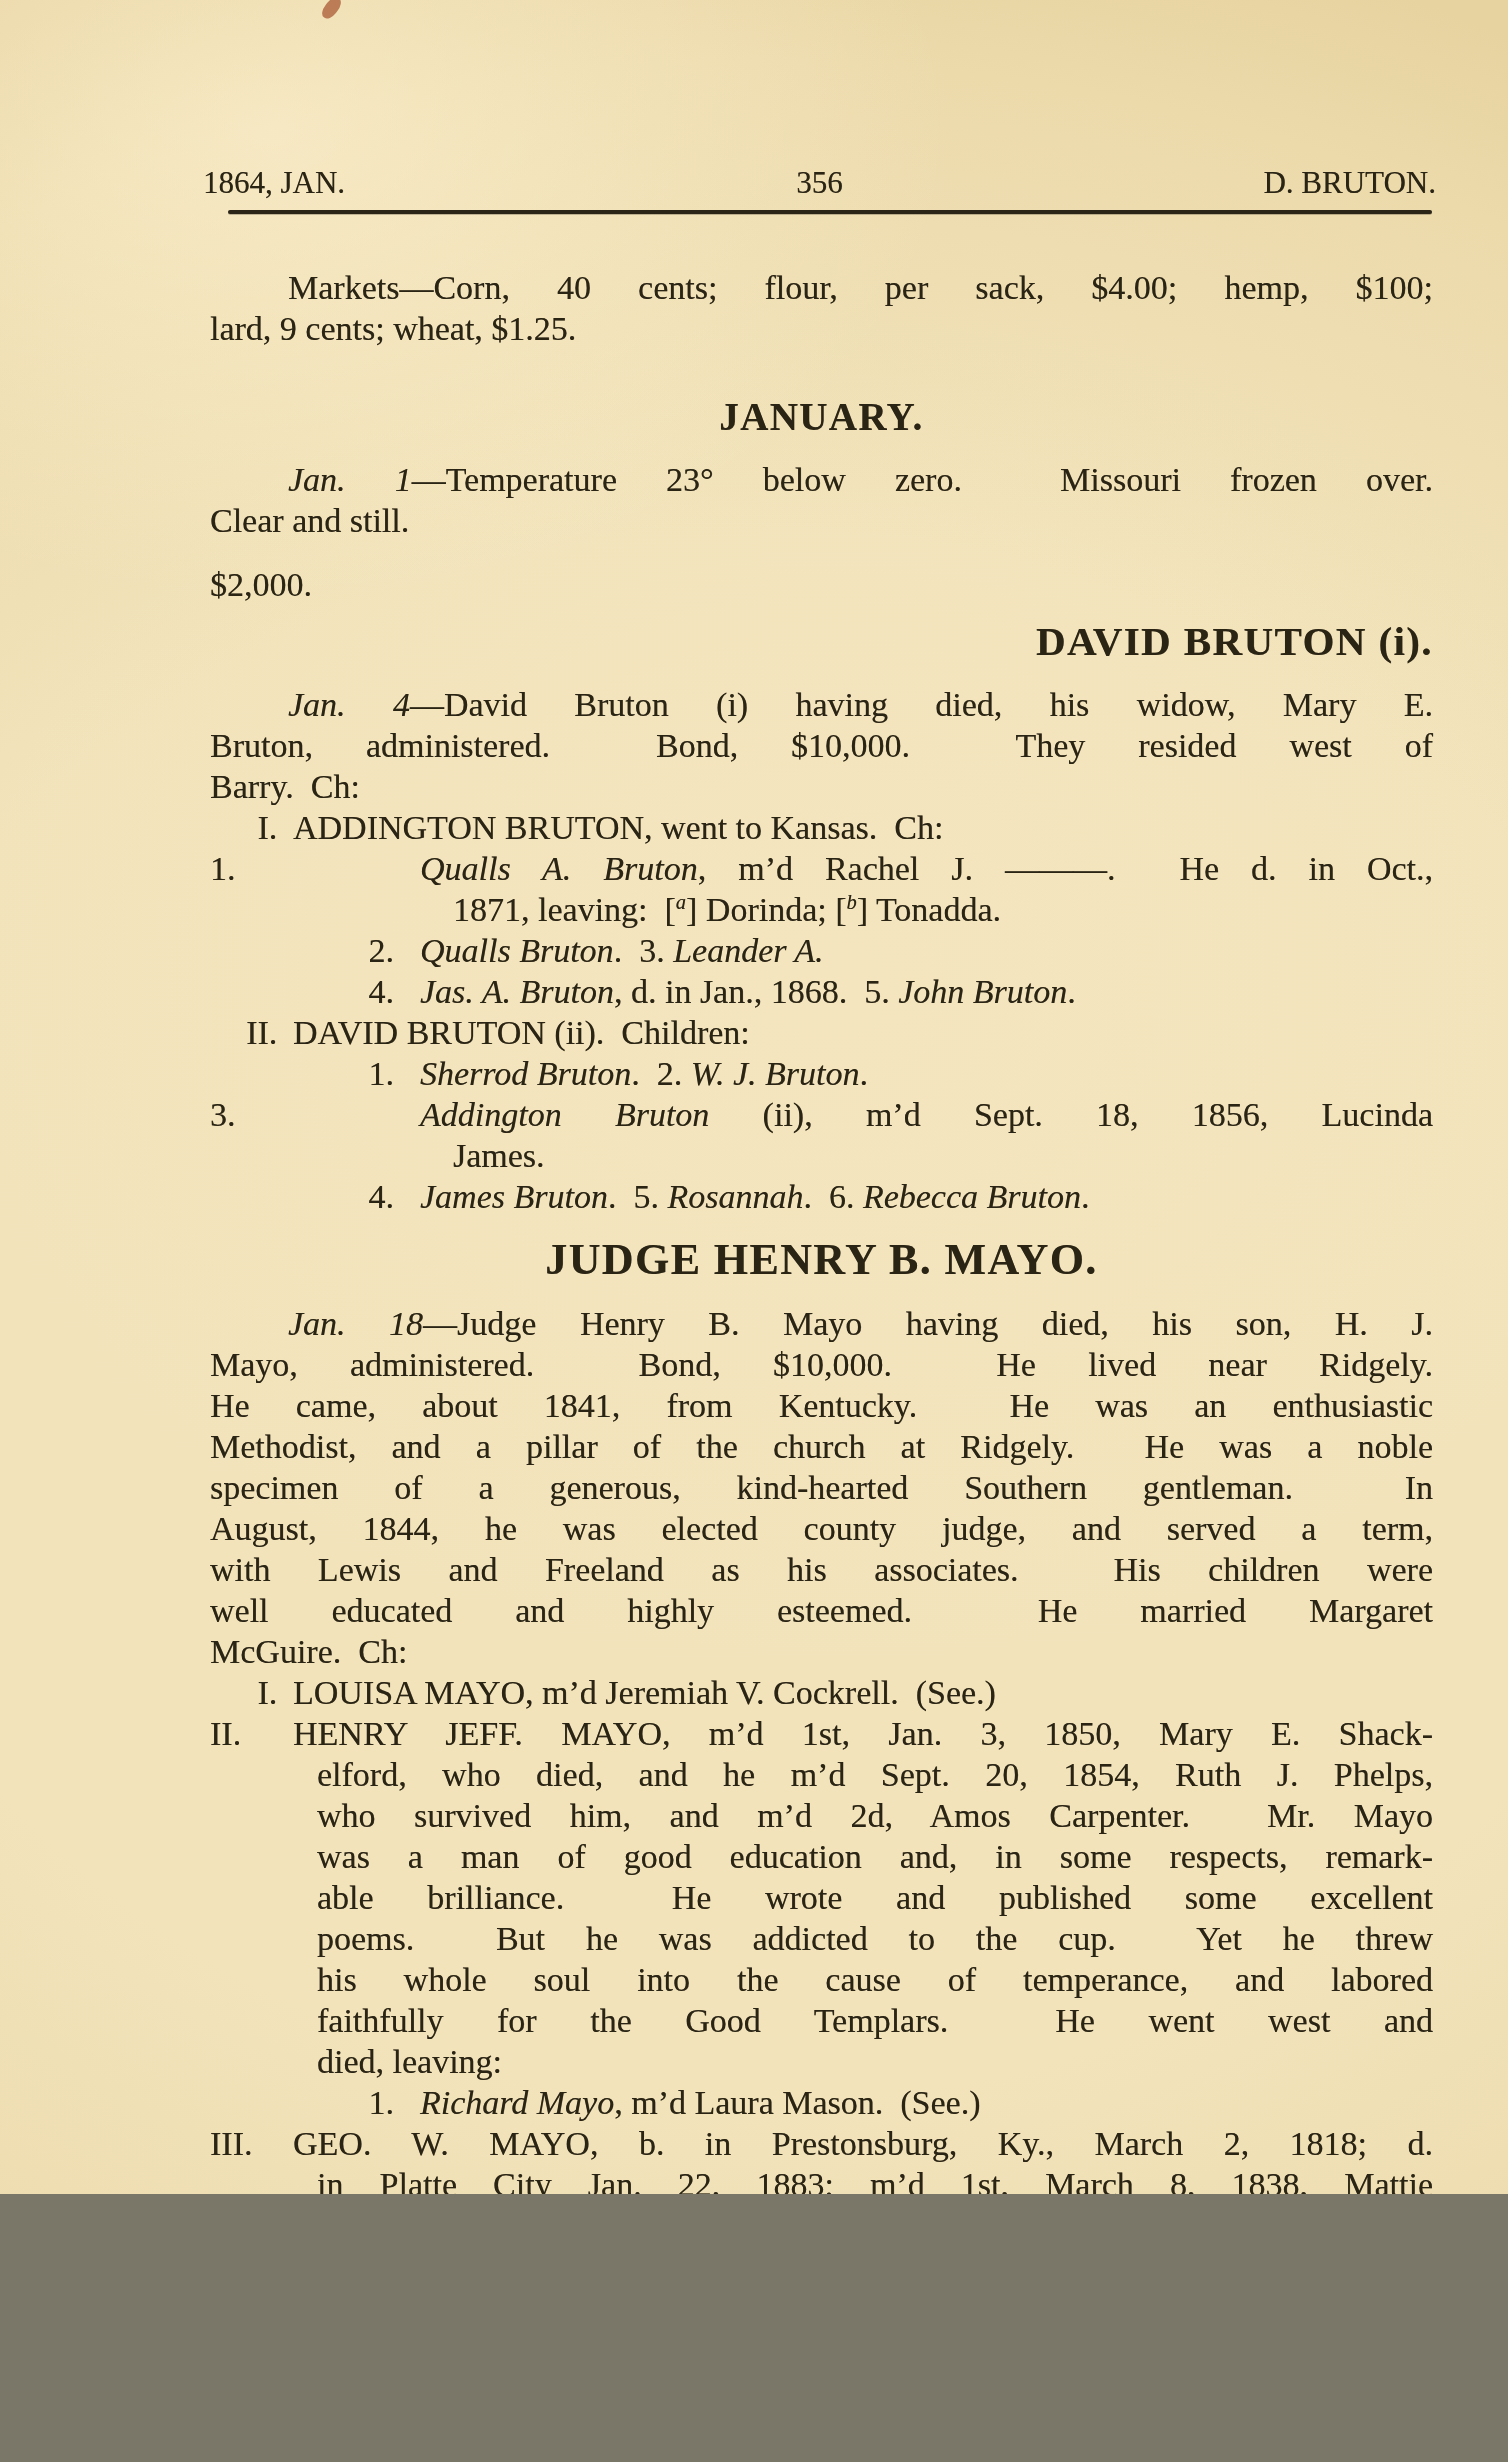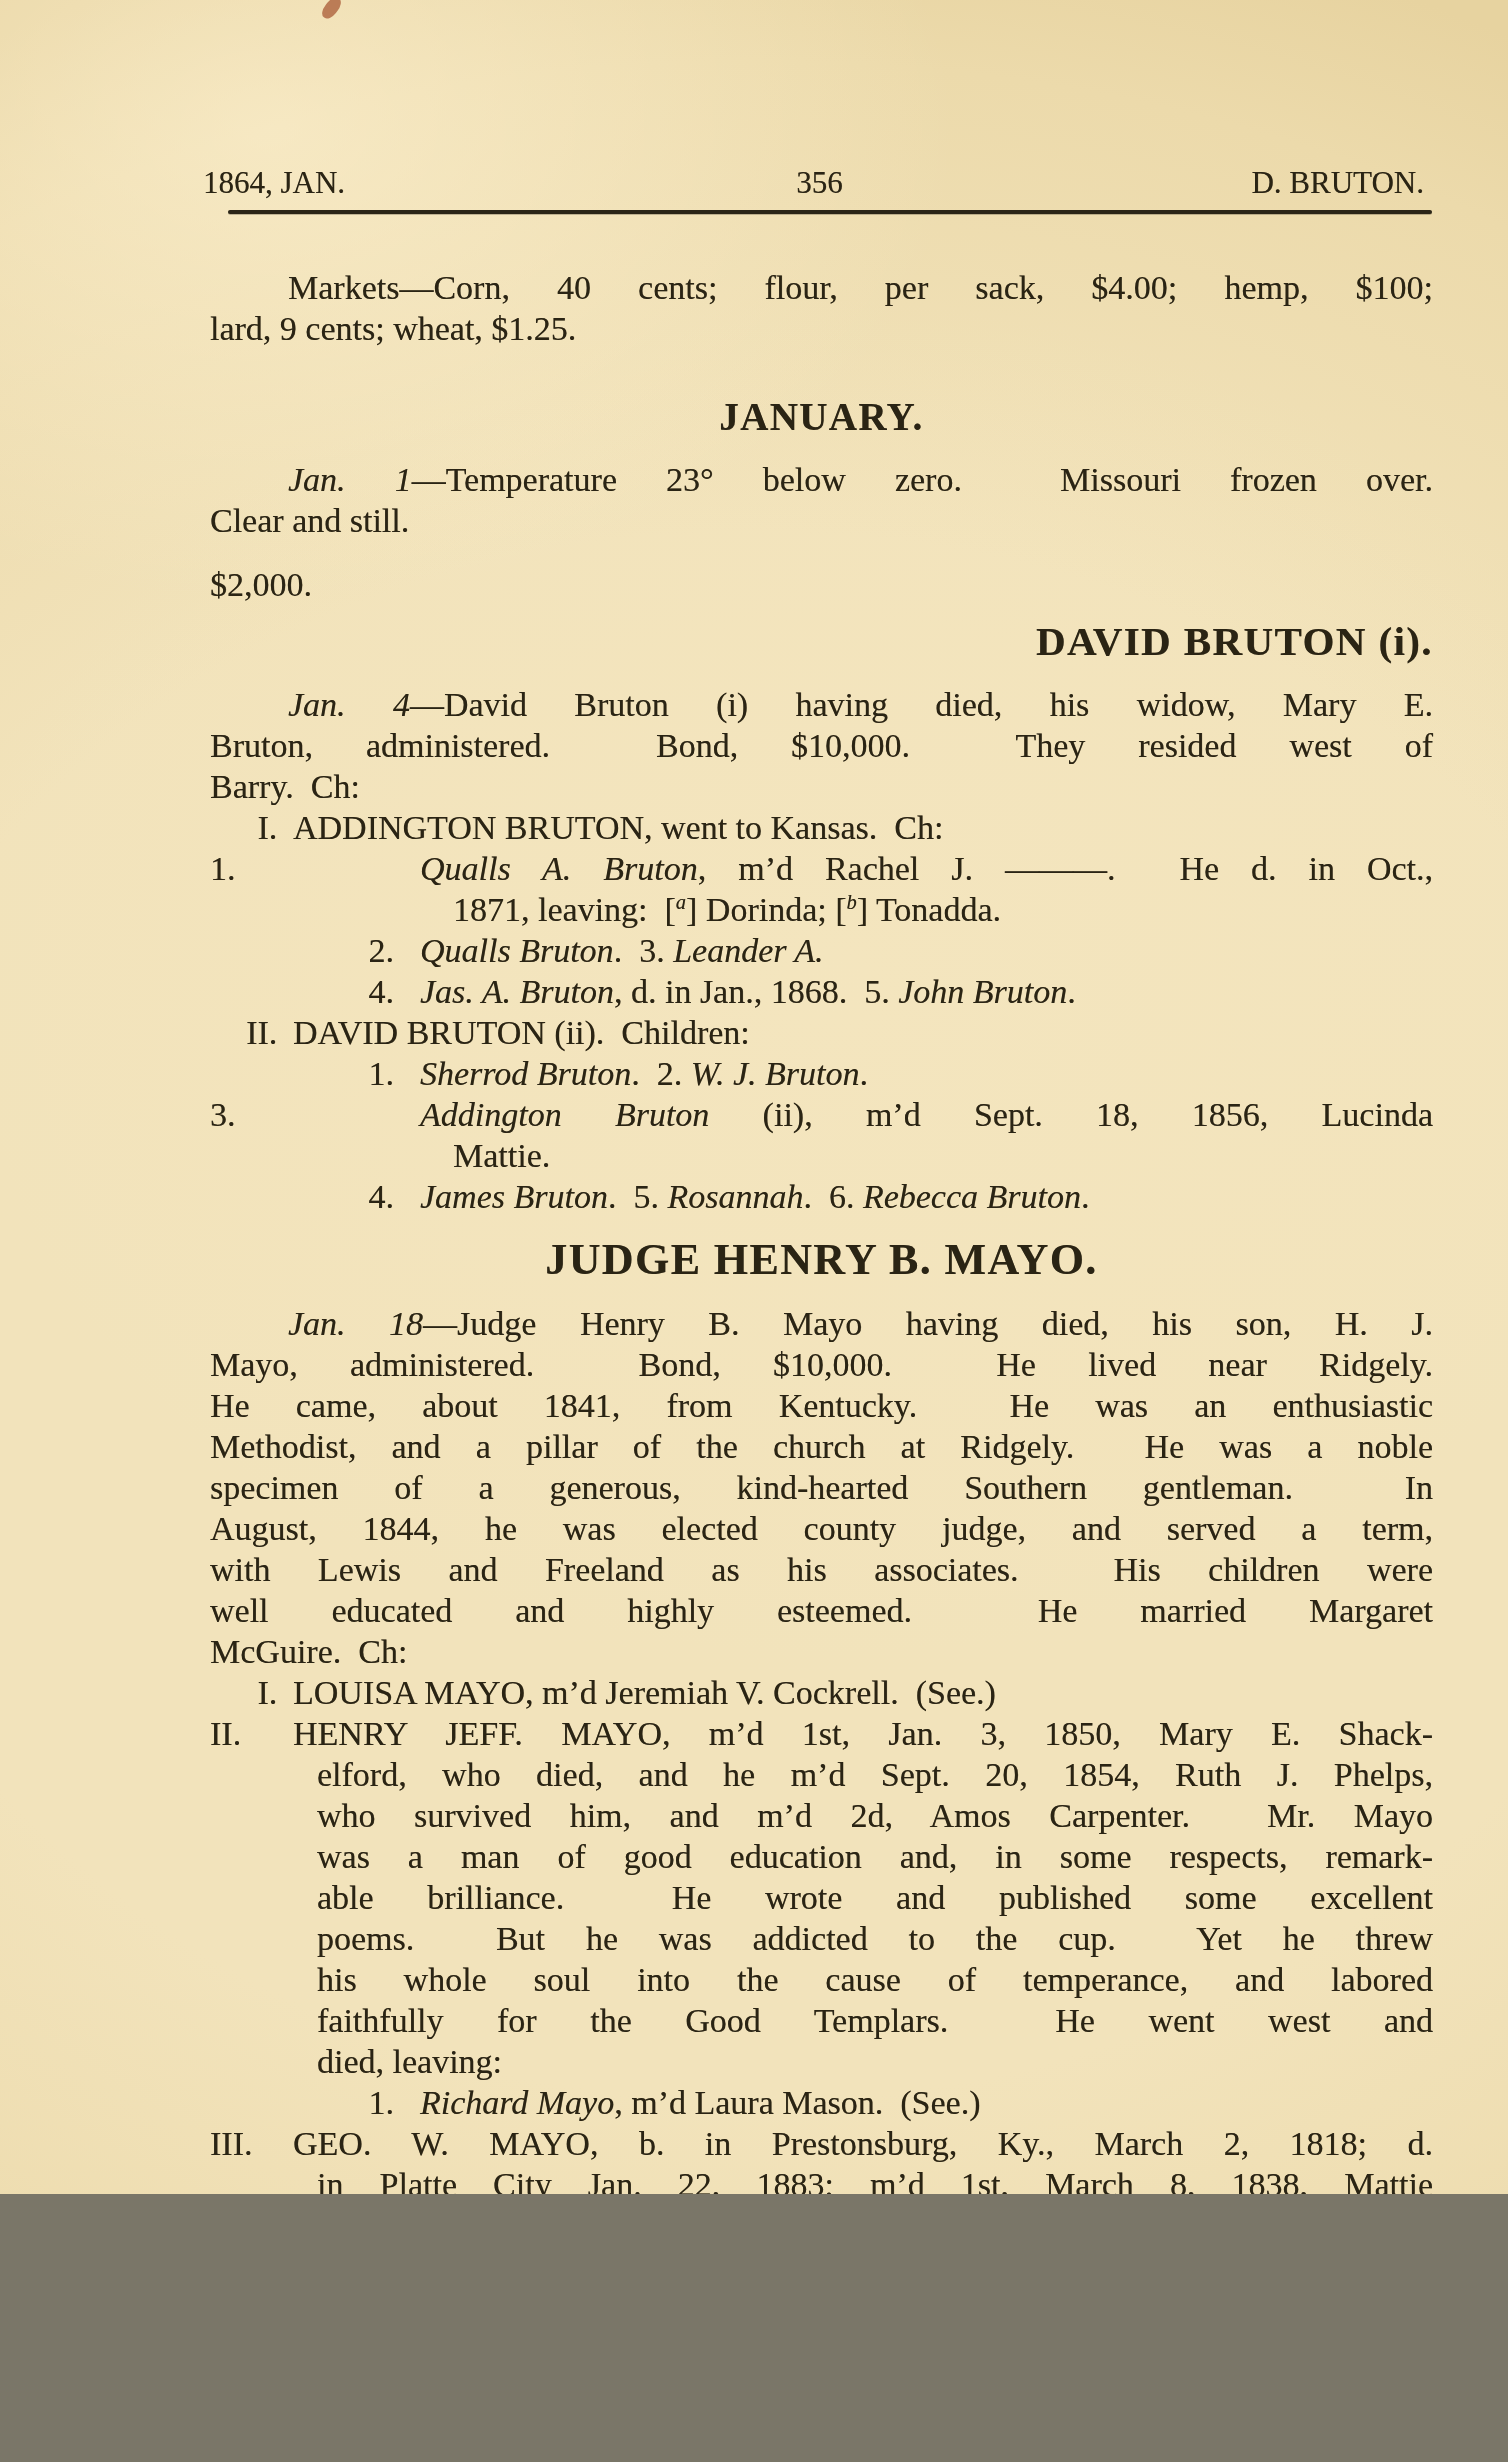--- a/index.html
+++ b/index.html
@@ -16,21 +16,21 @@
     font-family:"Liberation Serif","DejaVu Serif",serif;
     overflow:hidden;
   }
   .ink { text-shadow:0.2px 0.3px 0.5px rgba(52,42,22,0.55); }
 
   .runhead {
     position:absolute; top:165px; left:203px; right:73px;
     font-size:31px; line-height:36px;
   }
   .rh-c { position:absolute; left:50%; transform:translateX(-50%); }
-  .rh-r { position:absolute; right:12px; top:0; }
+  .rh-r { position:absolute; right:0; top:0; }
 
   .rule {
     position:absolute; top:210px; left:228px; width:1204px; height:3.6px;
     background:#2b2517; border-radius:2.1px;
     box-shadow:0 0.7px 0 rgba(43,37,23,0.35);
   }
 
   .content {
     position:absolute; top:267px; left:210px; width:1223px;
     font-size:34px; line-height:41px;
@@ -112,21 +112,21 @@
       </div>
       <div class="list">
         <div class="line "><span class="rn">I.</span>ADDINGTON BRUTON, went to Kansas.&nbsp; Ch:</div>
         <div class="line jl"><span class="nn">1.</span><i>Qualls A. Bruton</i>, m’d Rachel J. ———.&nbsp; He d. in Oct.,</div>
         <div class="line nc">1871, leaving:&nbsp; [<sup><i>a</i></sup>] Dorinda; [<sup><i>b</i></sup>] Tonadda.</div>
         <div class="line "><span class="nn">2.</span><i>Qualls Bruton</i>.&nbsp; 3. <i>Leander A.</i></div>
         <div class="line "><span class="nn">4.</span><i>Jas. A. Bruton</i>, d. in Jan., 1868.&nbsp; 5. <i>John Bruton</i>.</div>
         <div class="line "><span class="rn">II.</span>DAVID BRUTON (ii).&nbsp; Children:</div>
         <div class="line "><span class="nn">1.</span><i>Sherrod Bruton</i>.&nbsp; 2. <i>W. J. Bruton</i>.</div>
         <div class="line jl"><span class="nn">3.</span><i>Addington Bruton</i> (ii), m’d Sept. 18, 1856, Lucinda</div>
-        <div class="line nc">Mattie.</div>
+        <div class="line nc">James.</div>
         <div class="line "><span class="nn">4.</span><i>James Bruton</i>.&nbsp; 5. <i>Rosannah</i>.&nbsp; 6. <i>Rebecca Bruton</i>.</div>
       </div>
       <div class="heading h-lg mt30">JUDGE HENRY B. MAYO.</div>
       <div class="para">
         <div class="line pi jl"><i>Jan. 18</i>—Judge Henry B. Mayo having died, his son, H. J.</div>
         <div class="line jl">Mayo, administered.&nbsp; Bond, $10,000.&nbsp; He lived near Ridgely.</div>
         <div class="line jl">He came, about 1841, from Kentucky.&nbsp; He was an enthusiastic</div>
         <div class="line jl">Methodist, and a pillar of the church at Ridgely.&nbsp; He was a noble</div>
         <div class="line jl">specimen of a generous, kind-hearted Southern gentleman.&nbsp; In</div>
         <div class="line jl">August, 1844, he was elected county judge, and served a term,</div>

